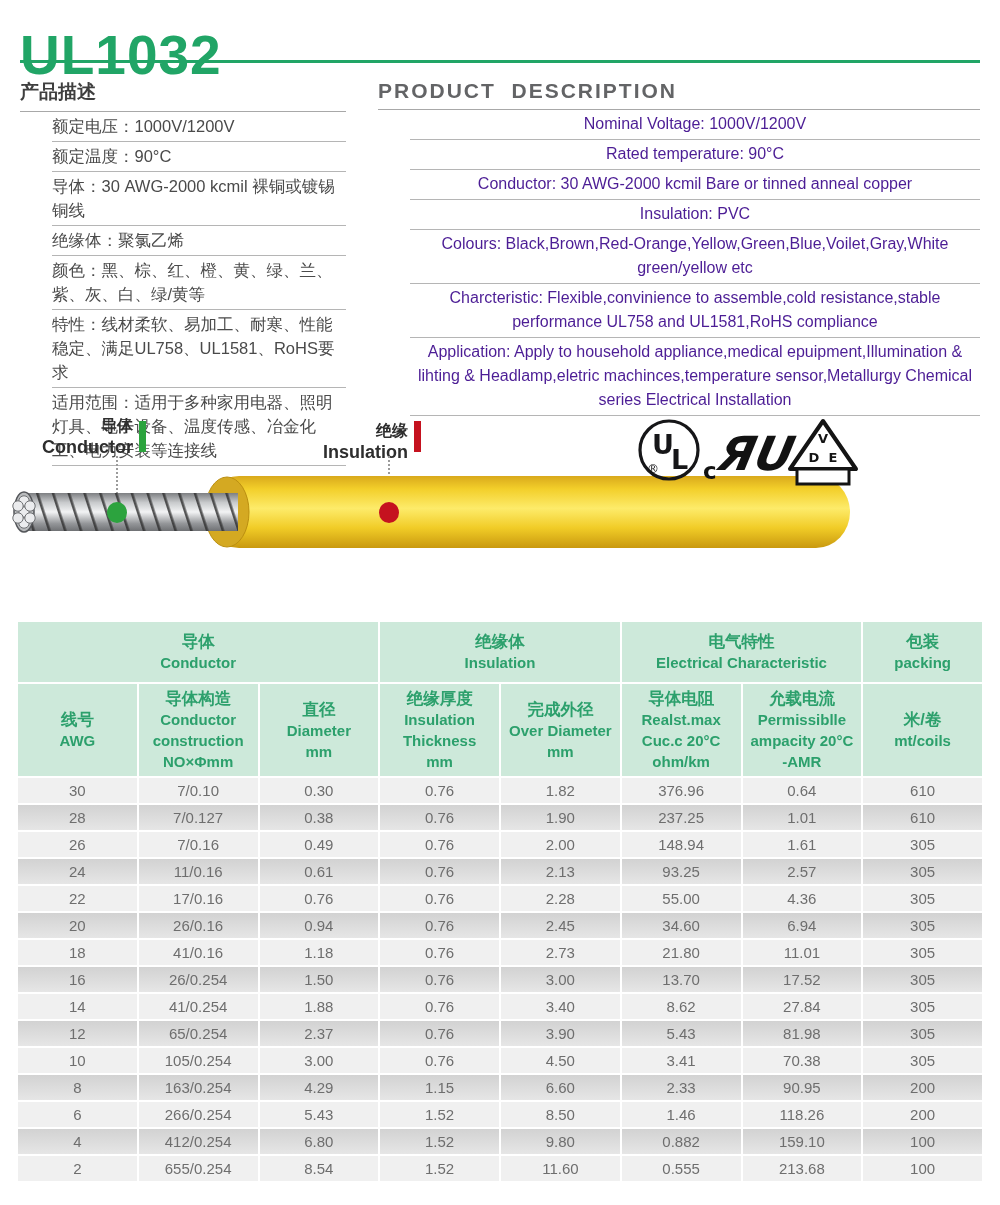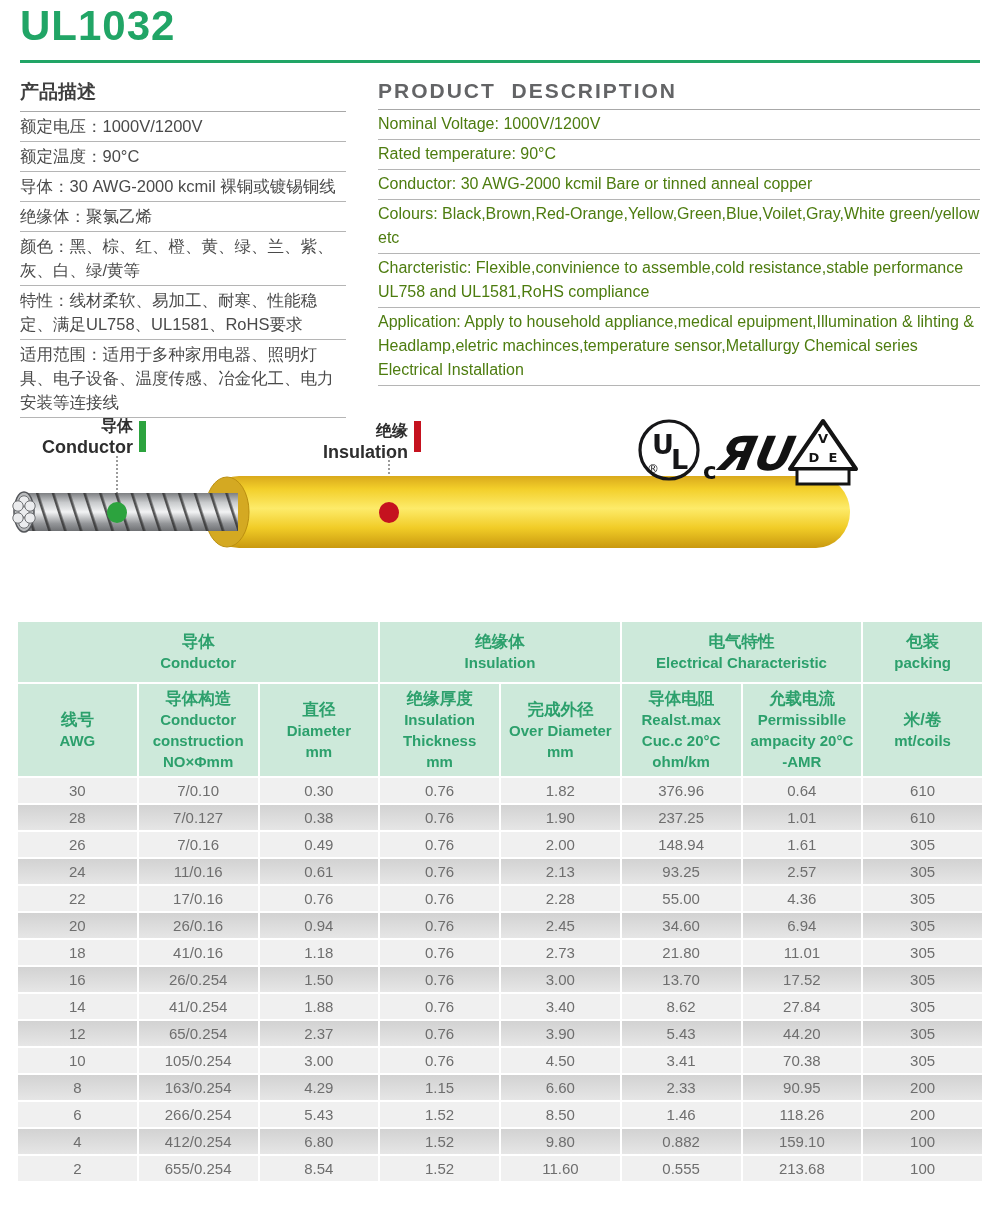--- a/index.html
+++ b/index.html
@@ -1,34 +1,34 @@
 <!DOCTYPE html>
 <html><head>
 <meta charset="utf-8">
 <style>
   * { margin:0; padding:0; box-sizing:border-box; }
   html,body { background:#ffffff; }
   body { font-family:"Liberation Sans","DejaVu Sans",sans-serif; }
   .page { position:relative; width:1000px; height:1205px; background:#fff; overflow:hidden; }
 
   
-  .title { position:absolute; left:20px; top:2px; font-size:42px; font-weight:bold; color:#21a566; letter-spacing:1px;text-align:right; }
+  .title { position:absolute; left:20px; top:23px; font-size:55px; font-weight:bold; color:#21a566; letter-spacing:1px;text-align:right; }
   .green-rule { position:absolute; left:20px; top:60px; width:960px; height:3px; background:#21a566; }
 
   
   .desc-col { position:absolute; top:76px; }
   .desc-cn { left:20px; width:326px; }
   .desc-en { left:378px; width:602px; }
   .desc-header { font-weight:bold; border-bottom:1px solid #a8a8a8; padding:3px 0 6px 0; }
   .desc-cn .desc-header { font-size:19px; color:#3f3f3f;font-family:Liberation Serif, serif; }
   .desc-en .desc-header { font-size:21px; color:#636466; letter-spacing:2px; white-space:pre; }
   ul.desc-list { list-style:none; }
-  ul.desc-list li { border-bottom:1px solid #b5b5b5; padding:2px 0 3px 0; }
+  ul.desc-list li { border-bottom:1px solid #b5b5b5; padding:2px 0 3px 0;margin-left:32px; }
   .desc-cn ul.desc-list li { font-size:16.5px; color:#4a4a4a; line-height:24px; }
-  .desc-en ul.desc-list li { font-size:16px; color:#4d7c0f; line-height:24px; }
+  .desc-en ul.desc-list li { font-size:16px; color:#4c1d95; line-height:24px;text-align:center; }
 
   
   .diagram { position:absolute; left:0; top:0; width:1000px; height:1205px; pointer-events:none; }
   .lbl { position:absolute; text-align:right; color:#2e2e2e; }
   .lbl .l1 { font-size:16px; font-weight:bold; }
   .lbl .l2 { font-size:18px; font-weight:bold; }
   .lbl-conductor { left:10px; top:416px; width:123px; }
   .lbl-insulation { left:285px; top:421px; width:123px; }
   .bar { position:absolute; width:7px; height:31px; top:421px; }
   .bar-green { left:139px; background:#2ca33e; }
@@ -70,20 +70,21 @@
         <li>适用范围：适用于多种家用电器、照明灯具、电子设备、温度传感、冶金化工、电力安装等连接线</li>
       </ul>
   </div>
 
   <div class="desc-col desc-en">
     <div class="desc-header">PRODUCT  DESCRIPTION</div>
     <ul class="desc-list">
         <li>Nominal Voltage: 1000V/1200V</li>
         <li>Rated temperature: 90°C</li>
         <li>Conductor: 30 AWG-2000 kcmil Bare or tinned anneal copper</li>
+        <li>Insulation: PVC</li>
         <li>Colours: Black,Brown,Red-Orange,Yellow,Green,Blue,Voilet,Gray,White green/yellow etc</li>
         <li>Charcteristic: Flexible,convinience to assemble,cold resistance,stable performance UL758 and UL1581,RoHS compliance</li>
         <li>Application: Apply to household appliance,medical epuipment,Illumination &amp; lihting &amp; Headlamp,eletric machinces,temperature sensor,Metallurgy Chemical series Electrical Installation</li>
       </ul>
   </div>
 
   <div class="diagram">
 
     <div class="lbl lbl-conductor">
       <div class="l1">导体</div>
@@ -291,21 +292,21 @@
       <div class="td light">3.40</div>
       <div class="td light">8.62</div>
       <div class="td light">27.84</div>
       <div class="td light">305</div>
       <div class="td dark">12</div>
       <div class="td dark">65/0.254</div>
       <div class="td dark">2.37</div>
       <div class="td dark">0.76</div>
       <div class="td dark">3.90</div>
       <div class="td dark">5.43</div>
-      <div class="td dark">44.20</div>
+      <div class="td dark">81.98</div>
       <div class="td dark">305</div>
       <div class="td light">10</div>
       <div class="td light">105/0.254</div>
       <div class="td light">3.00</div>
       <div class="td light">0.76</div>
       <div class="td light">4.50</div>
       <div class="td light">3.41</div>
       <div class="td light">70.38</div>
       <div class="td light">305</div>
       <div class="td dark">8</div>

